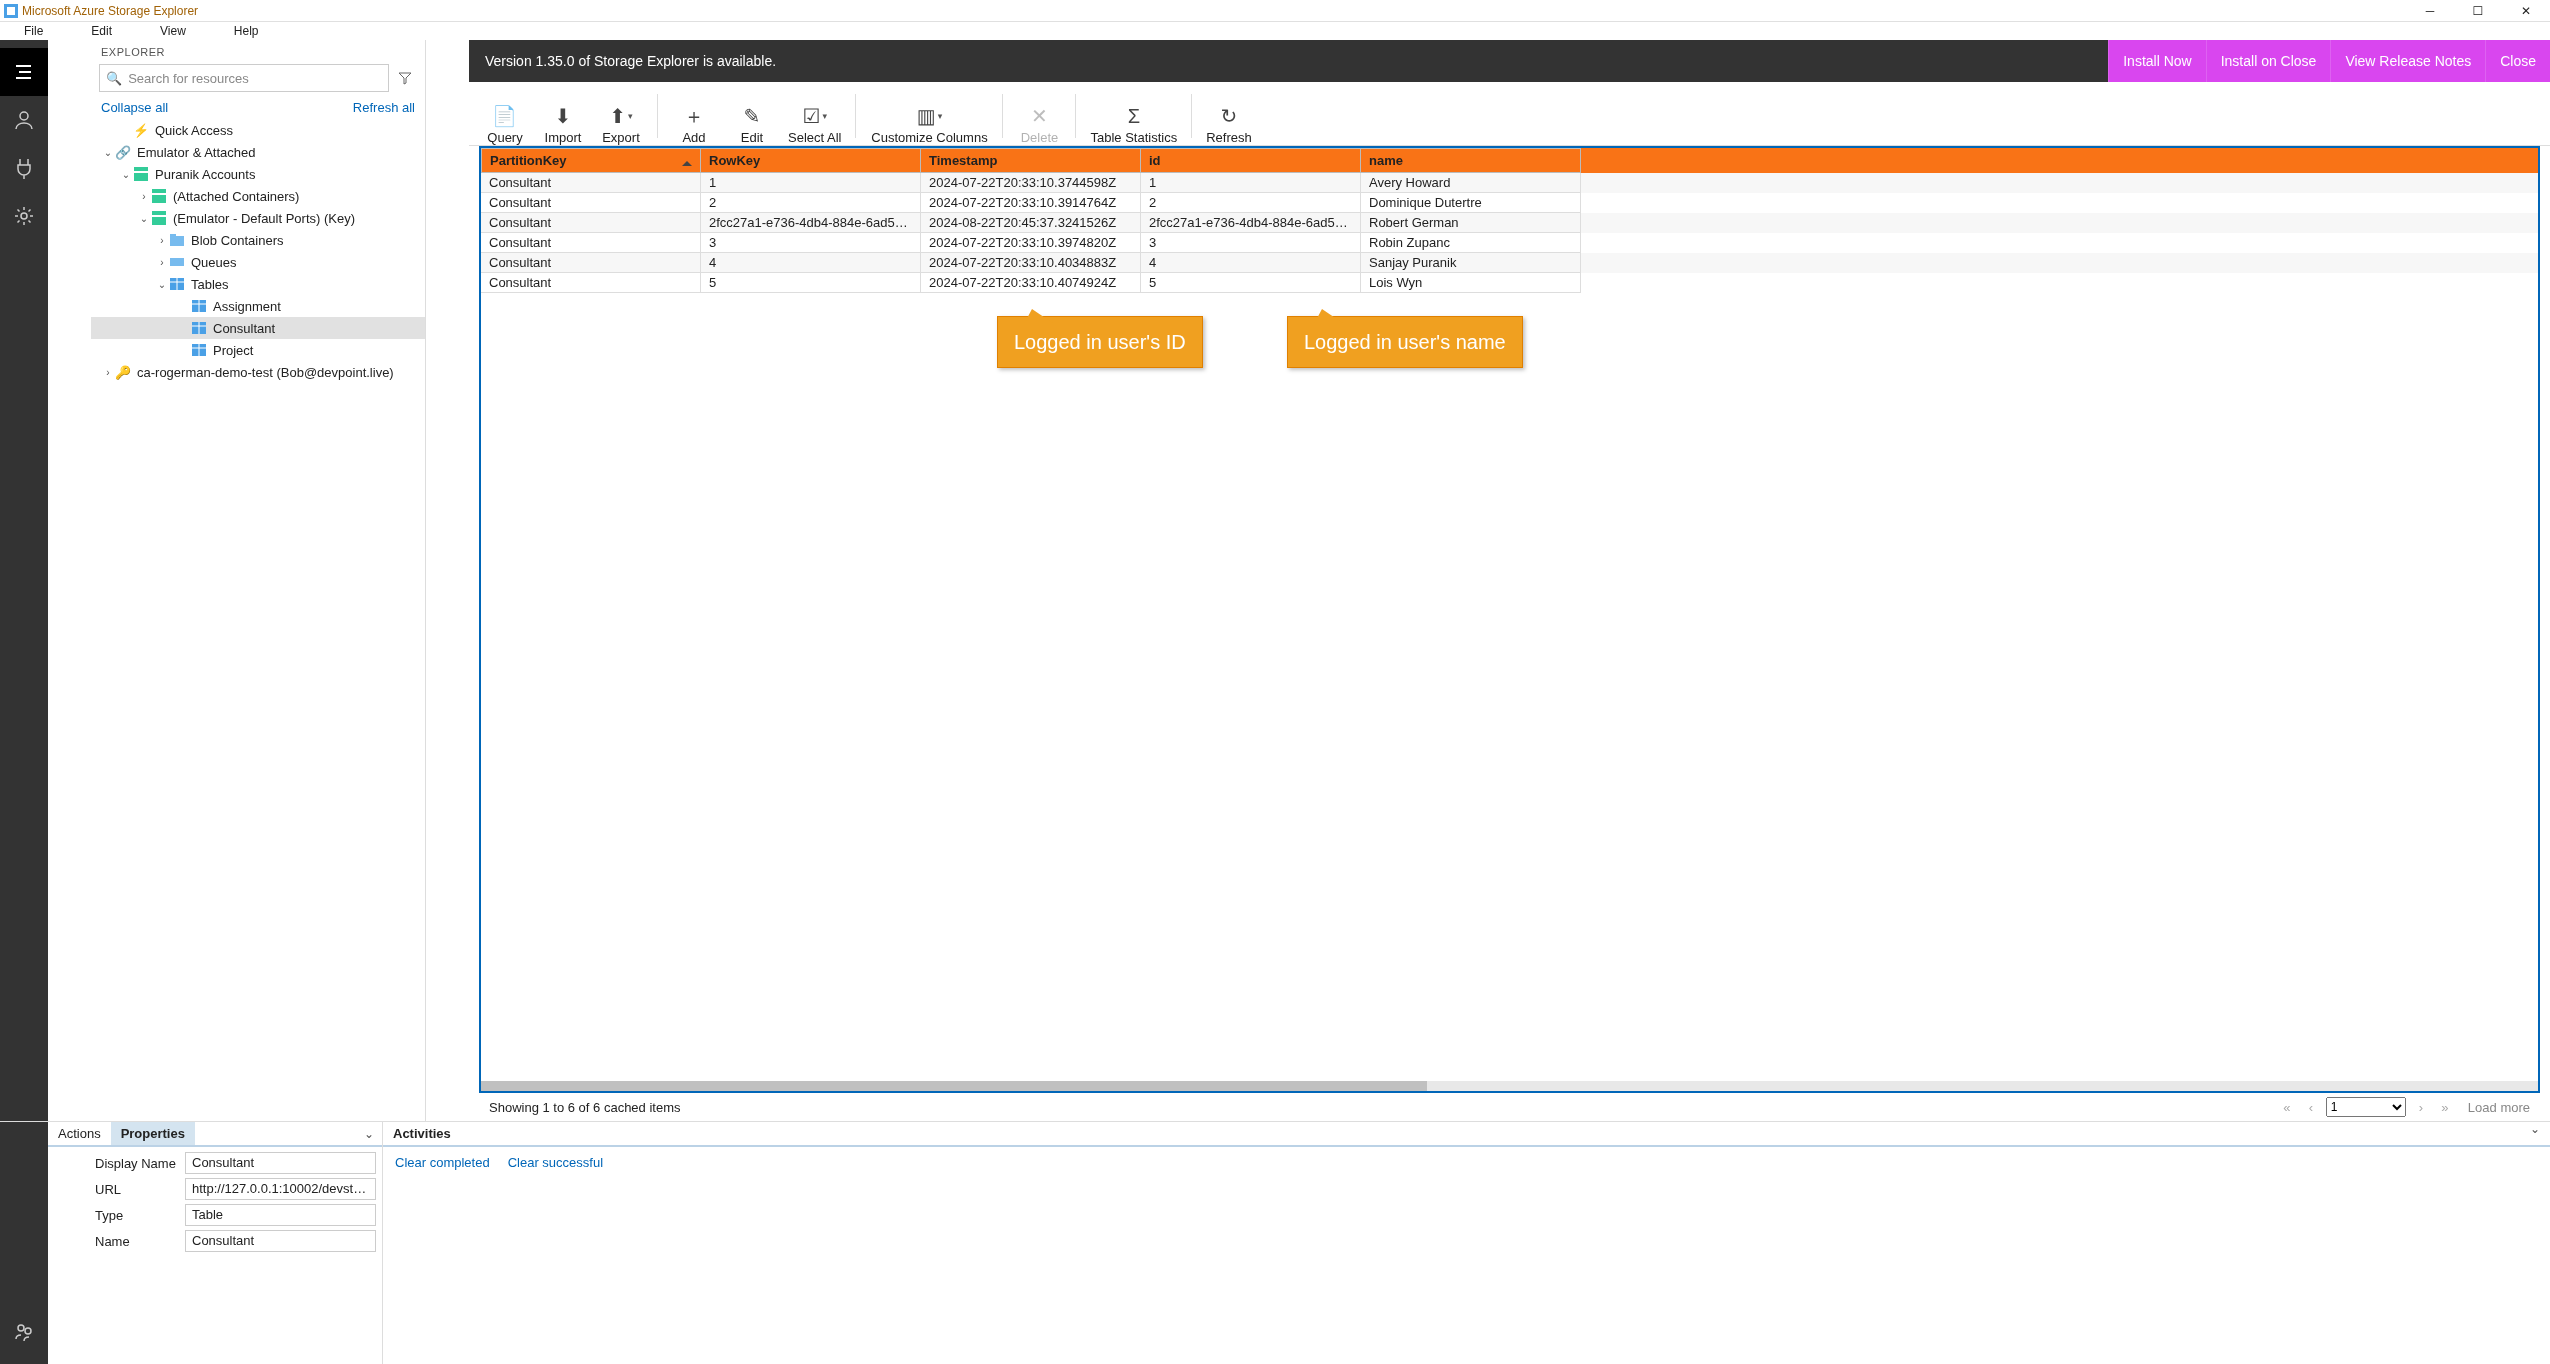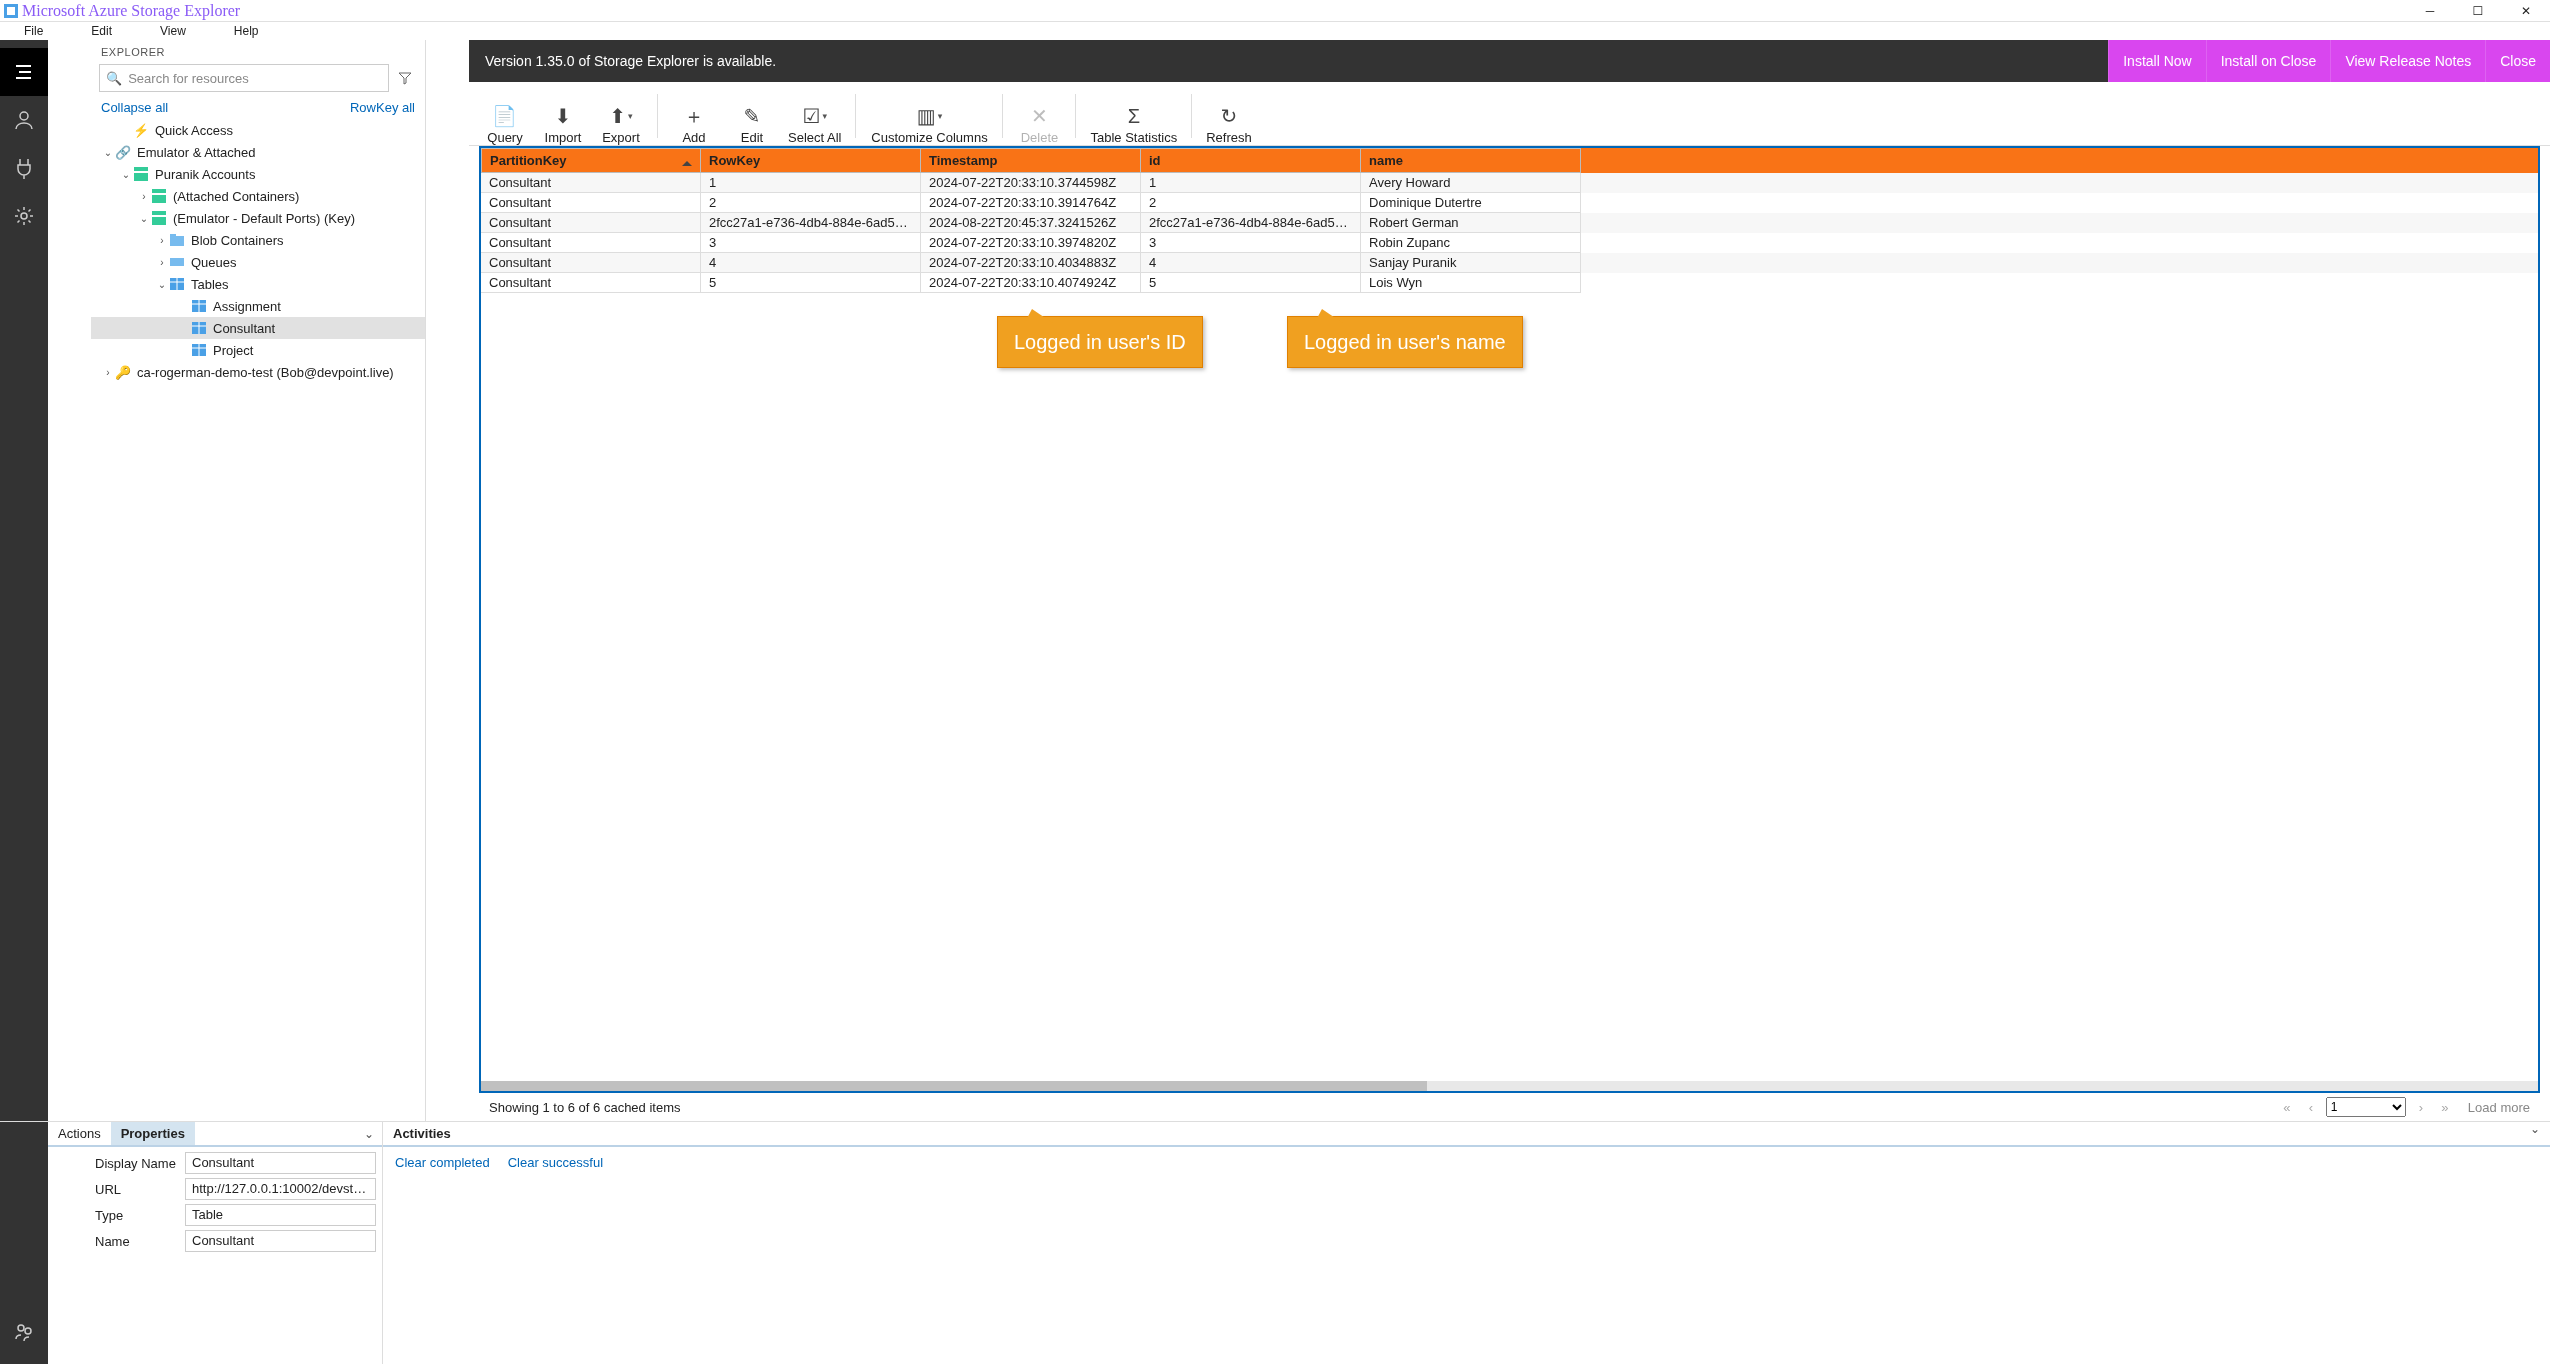--- a/index.html
+++ b/index.html
@@ -2,21 +2,21 @@
 <html><head>
 <meta charset="utf-8">
 <style>
 * { box-sizing: border-box; margin: 0; padding: 0; font-family: "Segoe UI", Arial, sans-serif; }
 html, body { height: 100%; overflow: hidden; }
 body { display: flex; flex-direction: column; font-size: 13px; color: #222; }
 
 
 .titlebar { display: flex; align-items: center; height: 22px; background: #fff; border-bottom: 1px solid #e0e0e0; padding-left: 4px; }
 .titlebar .icon { width: 14px; height: 14px; margin-right: 4px; display:inline-block; }
-.titlebar .title { font-size: 16px; color: #8b5cf6; font-family: Liberation Serif, serif; }
+.titlebar .title { font-size: 12px; color: #a16207; }
 .titlebar .win-controls { margin-left: auto; display: flex; }
 .titlebar .win-btn { width: 48px; height: 22px; display: flex; align-items: center; justify-content: center; font-size: 12px; color:#222; }
 
 
 .menubar { display: flex; height: 18px; align-items: center; background: #fff; font-size: 12px; }
 .menubar .menu-item { padding: 1px 24px; }
 
 
 .main { flex: 1 1 auto; display: flex; min-height: 0; gap: 43px; }
 .activitybar { width: 48px; background: #333; display: flex; flex-direction: column; align-items: center; padding-top: 8px; }
@@ -163,21 +163,21 @@
         <span>Search for resources</span>
       </div>
       <div class="exp-filter">
         <svg width="16" height="16" stroke="#666" fill="none">
             <path d="M2 3h12l-5 5v5l-2 1v-6z"></path>
           </svg>
       </div>
     </div>
     <div class="exp-links">
       <span>Collapse all</span>
-      <span>RowKey all</span>
+      <span>Refresh all</span>
     </div>
     <div class="tree">
       <div class="tree-row indent-2">
         <span class="chev"></span>
           <span class="ticon">⚡</span>
         <span>Quick Access</span>
       </div>
       <div class="tree-row indent-1">
         <span class="chev">⌄</span>
         <span class="ticon">🔗</span>

